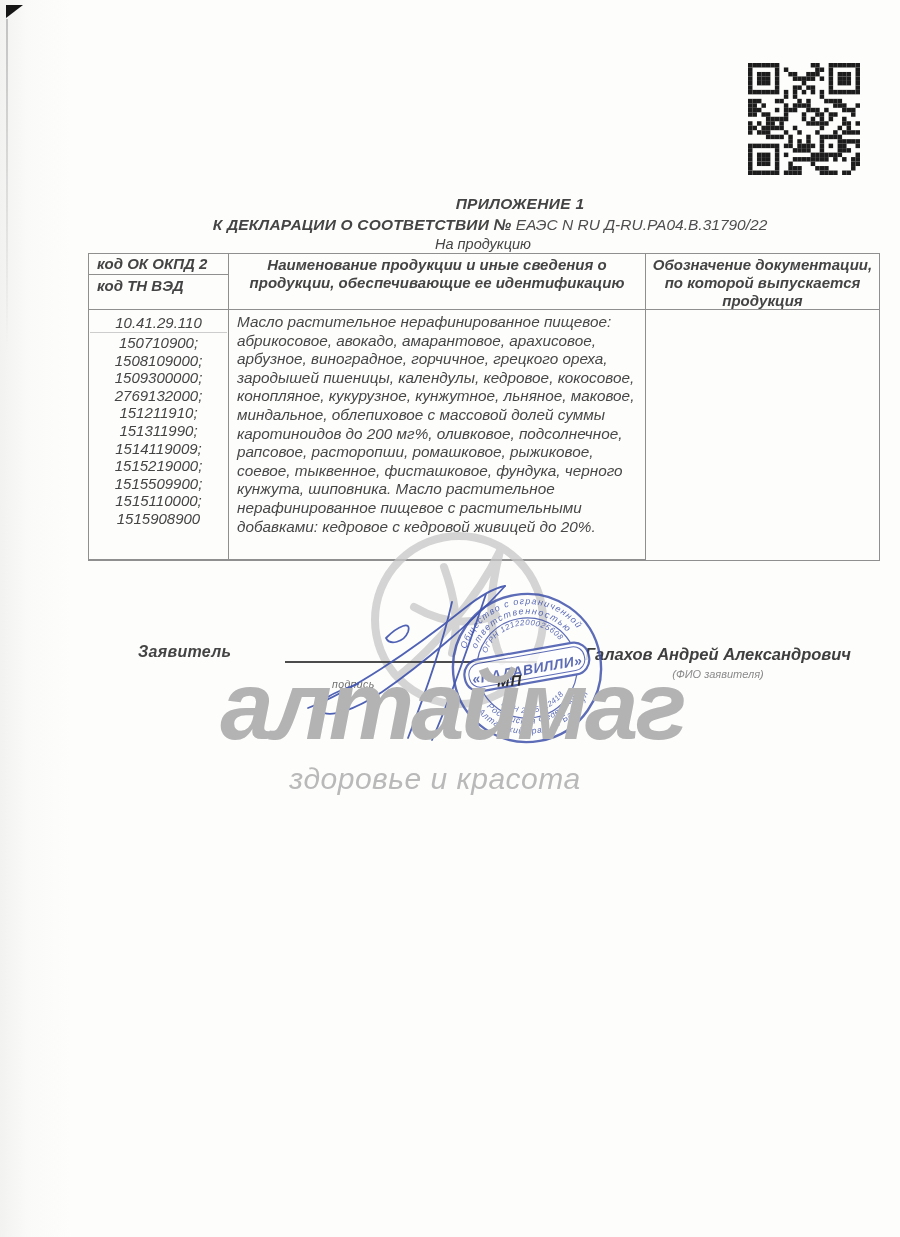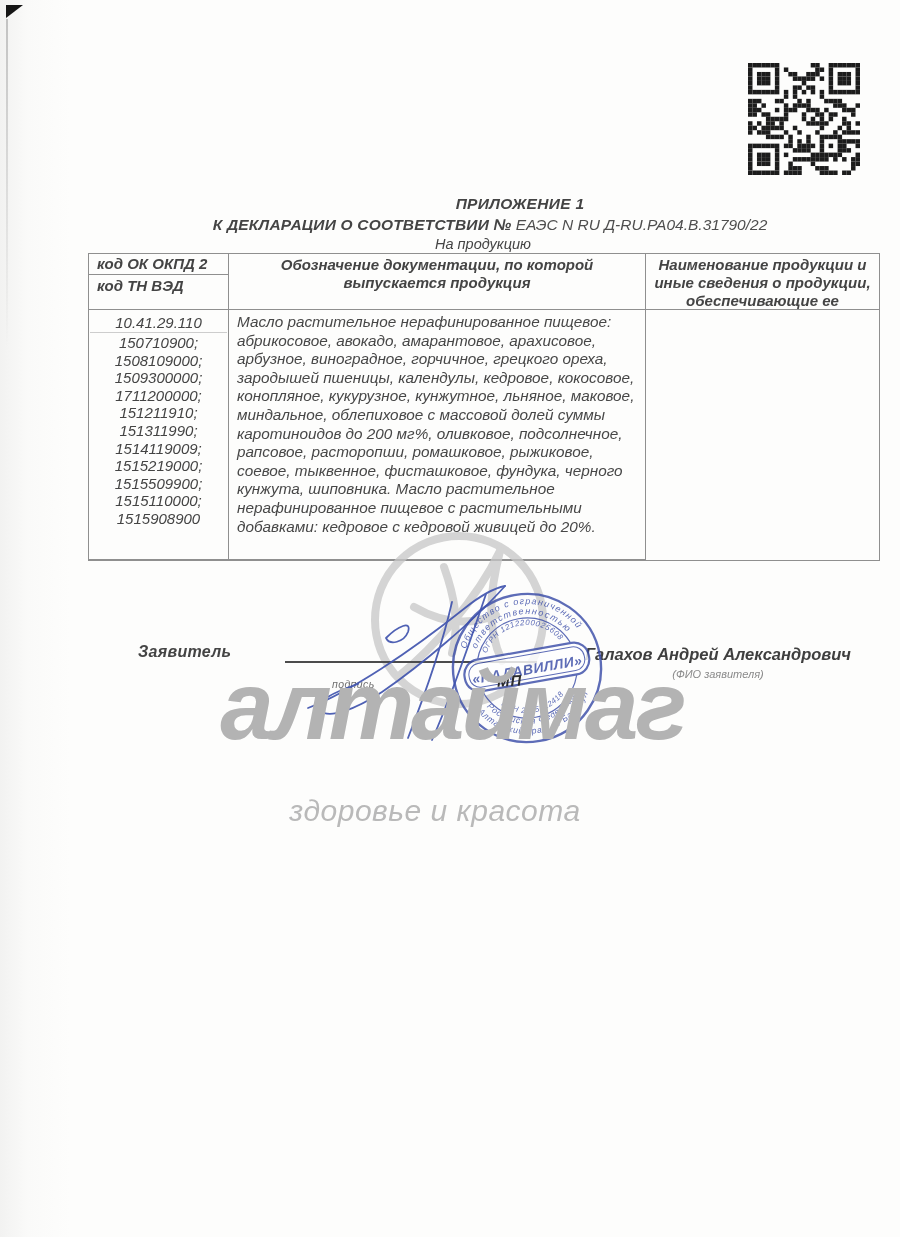--- a/index.html
+++ b/index.html
@@ -36,21 +36,21 @@
   .tu{margin-top:14px;}
   
   .applicant{left:138px;top:643px;font-size:16px;font-weight:bold;letter-spacing:.3px;}
   .sig-line{left:285px;top:661px;width:252px;height:2px;background:#4c4c4c;}
   .sig-caption{left:332px;top:678px;font-size:10.5px;color:#6e6e6e;letter-spacing:.4px;}
   .name{left:718px;top:645px;font-size:16.5px;font-weight:bold;color:#3f3f3f;}
   .name-caption{left:718px;top:668px;font-size:11px;color:#8a8a8a;}
   .mp{left:497px;top:672px;font-size:15px;font-weight:bold;color:#2b2b2b;transform:rotate(-3deg);letter-spacing:1px;}
   
   .brand{left:452px;top:658px;font-size:96px;font-weight:bold;color:#b3b3b3;letter-spacing:-3px;line-height:96px;}
-  .tagline{left:435px;top:794px;font-size:30px;color:#b9b9b9;letter-spacing:.5px;}
+  .tagline{left:435px;top:762px;font-size:30px;color:#b9b9b9;letter-spacing:.5px;}
 </style>
 </head>
 <body>
 
 <div class="page">
 
   <div class="abs corner-wedge"></div>
   <div class="abs edge-line"></div>
 
   <svg class="abs" style="left:748px;top:63px" width="112" height="112" id="qr">
@@ -364,30 +364,30 @@
     <b>К ДЕКЛАРАЦИИ О СООТВЕТСТВИИ №</b>
     <span>ЕАЭС N RU Д-RU.РА04.В.31790/22</span>
   </div>
   <div class="abs ctr t3">На продукцию</div>
 
   <div class="abs doc-table">
     <div class="cell c1h hdr">
       <div class="sub1">код ОК ОКПД 2</div>
       <div class="sub2">код ТН ВЭД</div>
     </div>
+    <div class="cell c2h hdr">Наименование продукции и иные сведения о продукции, обеспечивающие ее идентификацию</div>
     <div class="cell c3h hdr">Обозначение документации, по которой выпускается продукция</div>
-    <div class="cell c2h hdr">Наименование продукции и иные сведения о продукции, обеспечивающие ее идентификацию</div>
 
     <div class="cell codes row2">
       <div class="okpd">10.41.29.110</div>
       <div class="tnved">
         <div>150710900;</div>
         <div>1508109000;</div>
         <div>1509300000;</div>
-        <div>1711200000;</div>
+        <div>2769132000;</div>
         <div>151211910;</div>
         <div>151311990;</div>
         <div>1514119009;</div>
         <div>1515219000;</div>
         <div>1515509900;</div>
         <div>1515110000;</div>
         <div>1515908900</div>
       </div>
     </div>
     <div class="cell body-text row2">Масло растительное нерафинированное пищевое: абрикосовое, авокадо, амарантовое, арахисовое, арбузное, виноградное, горчичное, грецкого ореха, зародышей пшеницы, календулы, кедровое, кокосовое, конопляное, кукурузное, кунжутное, льняное, маковое, миндальное, облепиховое с массовой долей суммы каротиноидов до 200 мг%, оливковое, подсолнечное, рапсовое, расторопши, ромашковое, рыжиковое, соевое, тыквенное, фисташковое, фундука, черного кунжута, шиповника. Масло растительное нерафинированное пищевое с растительными добавками: кедровое с кедровой живицей до 20%.</div>

